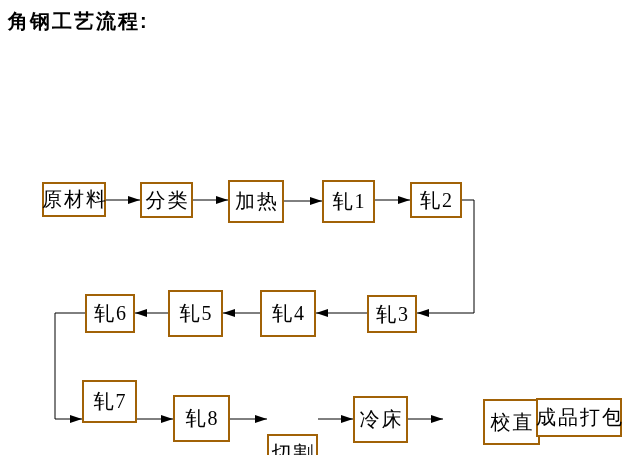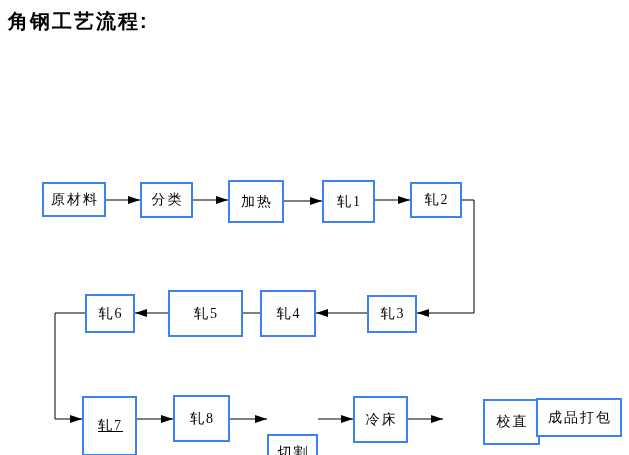--- a/index.html
+++ b/index.html
@@ -6,38 +6,38 @@
   .stage{
     position:relative;width:629px;height:455px;background:#ffffff;
     font-family:"Liberation Serif", serif;overflow:hidden;
   }
   .title{
     position:absolute;left:8px;top:8px;margin:0;
     font-family:"Liberation Sans", sans-serif;
     font-size:20px;font-weight:bold;color:#000;letter-spacing:2px;
   }
   .node{
-    position:absolute;box-sizing:border-box;border:2px solid #3b82f6;
+    position:absolute;box-sizing:border-box;border:2px solid #a16207;
     background:#ffffff;color:#000;
     display:flex;align-items:center;justify-content:center;
-    font-size:14px;letter-spacing:2px;text-indent:2px;white-space:nowrap;
+    font-size:20px;letter-spacing:2px;text-indent:2px;white-space:nowrap;
   }
   .edges{position:absolute;left:0;top:0;width:629px;height:455px;}
   .edges polyline{fill:none;stroke:#000;stroke-width:1;}
   
   .p0 {left:42px; top:182px;width:64px;height:35px;}
   .p1 {left:140px;top:182px;width:53px;height:36px;}
   .p2 {left:228px;top:180px;width:56px;height:43px;}
   .p3 {left:322px;top:180px;width:53px;height:43px;}
   .p4 {left:410px;top:182px;width:52px;height:36px;}
   .p5 {left:367px;top:295px;width:50px;height:38px;text-align:center;}
   .p6 {left:260px;top:290px;width:56px;height:47px;}
-  .p7 {left:168px;top:290px;width:75px;height:47px;}
+  .p7 {left:168px;top:290px;width:55px;height:47px;}
   .p8 {left:85px; top:294px;width:50px;height:39px;}
-  .p9 {left:82px; top:396px;width:55px;height:60px;text-decoration:underline;}
+  .p9 {left:82px; top:380px;width:55px;height:43px;}
   .p10{left:173px;top:395px;width:57px;height:47px;}
   .p11{left:267px;top:399px;width:51px;height:38px;margin-top:35px;}
   .p12{left:353px;top:396px;width:55px;height:47px;}
   .p13{left:443px;top:399px;width:57px;height:46px;margin-left:40px;}
   .p14{left:536px;top:398px;width:86px;height:39px;}
 </style>
 </head>
 <body>
 
 <div class="stage">

